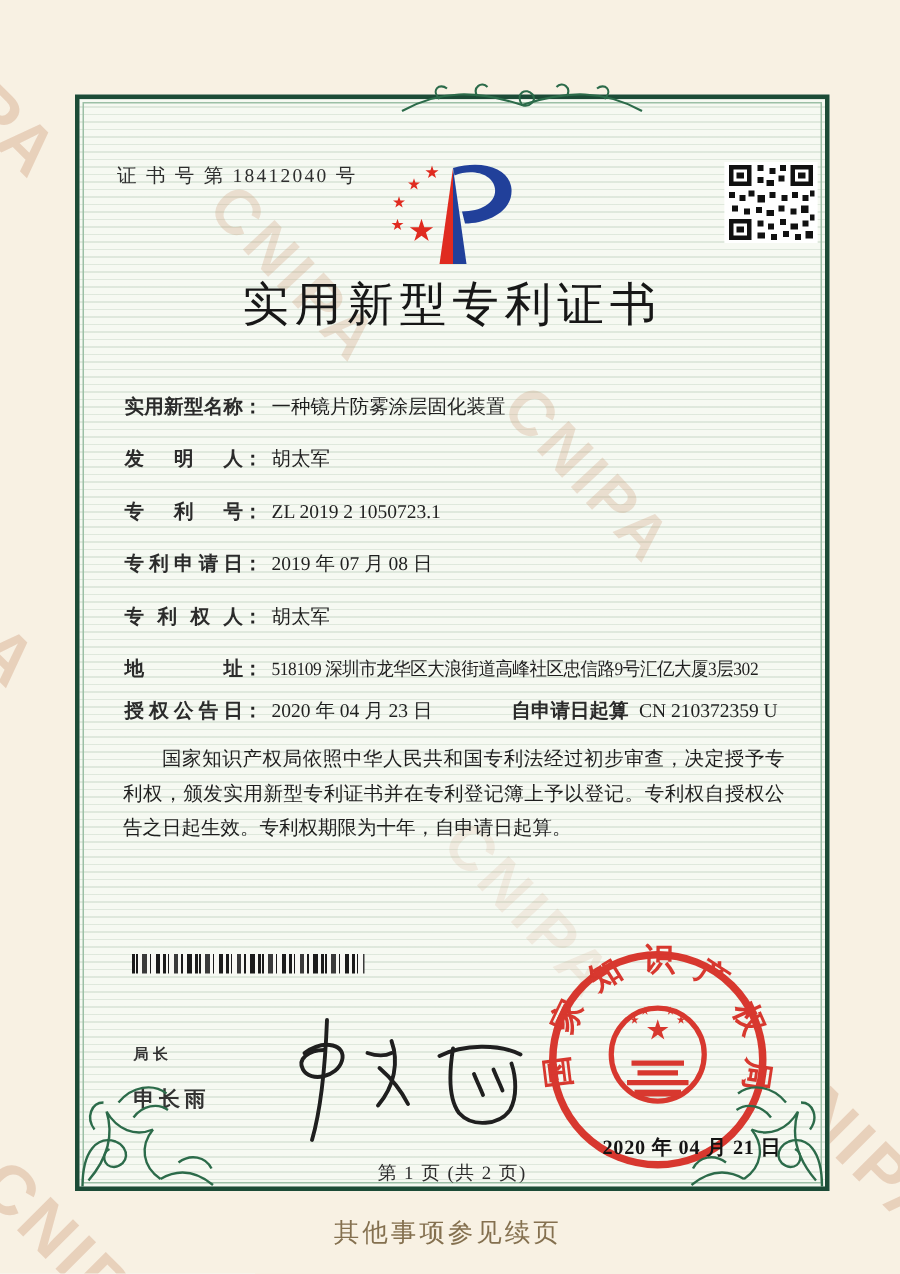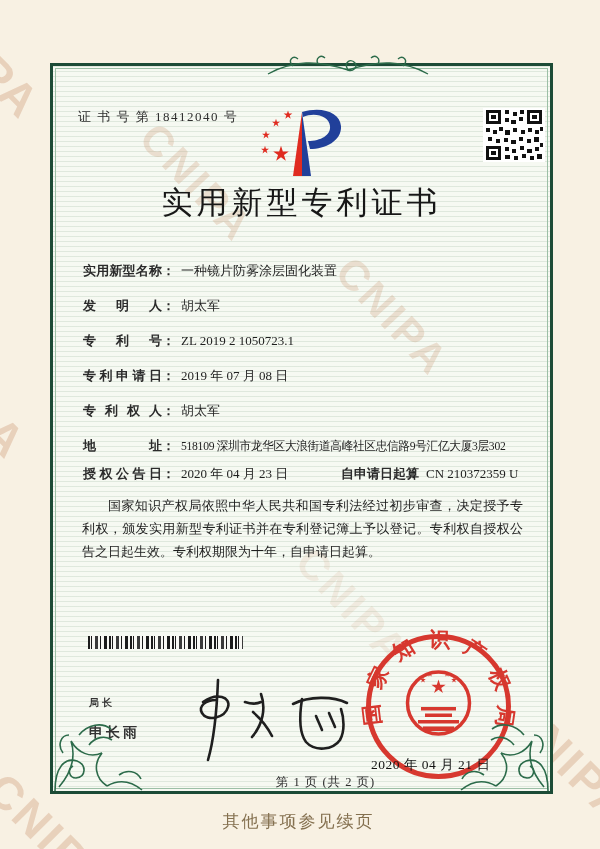--- a/index.html
+++ b/index.html
@@ -62,26 +62,26 @@
     background:repeating-linear-gradient(90deg,
       #1b1b1b 0 2px,#f8f8f4 2px 3px,#1b1b1b 3px 4px,#f8f8f4 4px 7px,
       #3a3a3a 7px 10px,#f8f8f4 10px 12px,#1b1b1b 12px 13px,#f8f8f4 13px 16px,
       #1b1b1b 16px 19px,#f8f8f4 19px 21px);
   }
   .signer-title{position:absolute;left:36px;top:630px;font-size:10px;font-weight:700;letter-spacing:3px;color:#333;z-index:3;}
   .signer-name{position:absolute;left:36px;top:658px;font-size:14px;font-weight:700;letter-spacing:3px;color:#333;z-index:3;text-align:right;}
   .signature{position:absolute;left:122px;top:608px;z-index:4;}
   .seal{position:absolute;left:308px;top:563px;z-index:3;}
   .seal-date{
-    position:absolute;left:318px;top:690px;width:150px;text-align:left;
-    font-size:13.5px;font-weight:400;color:#141414;letter-spacing:0.5px;z-index:4;white-space:nowrap;
+    position:absolute;left:318px;top:690px;width:150px;text-align:right;
+    font-size:13.5px;font-weight:700;color:#141414;letter-spacing:0.5px;z-index:4;white-space:nowrap;
   }
   .page-info{
     position:absolute;left:0;top:708px;width:100%;text-align:center;
-    font-size:12.5px;color:#2c2c2c;letter-spacing:1px;z-index:3;padding-left:24px;
+    font-size:12.5px;color:#2c2c2c;letter-spacing:1px;z-index:3;
   }
   .footer-note{
     position:absolute;left:50px;top:810px;width:497px;text-align:center;
     font-size:17px;color:#84704f;letter-spacing:2px;z-index:2;
   }
 </style>
 </head>
 <body>
 
 <span class="wm" style="left:-58px;top:-18px;transform:rotate(45deg);">CNIPA</span>

